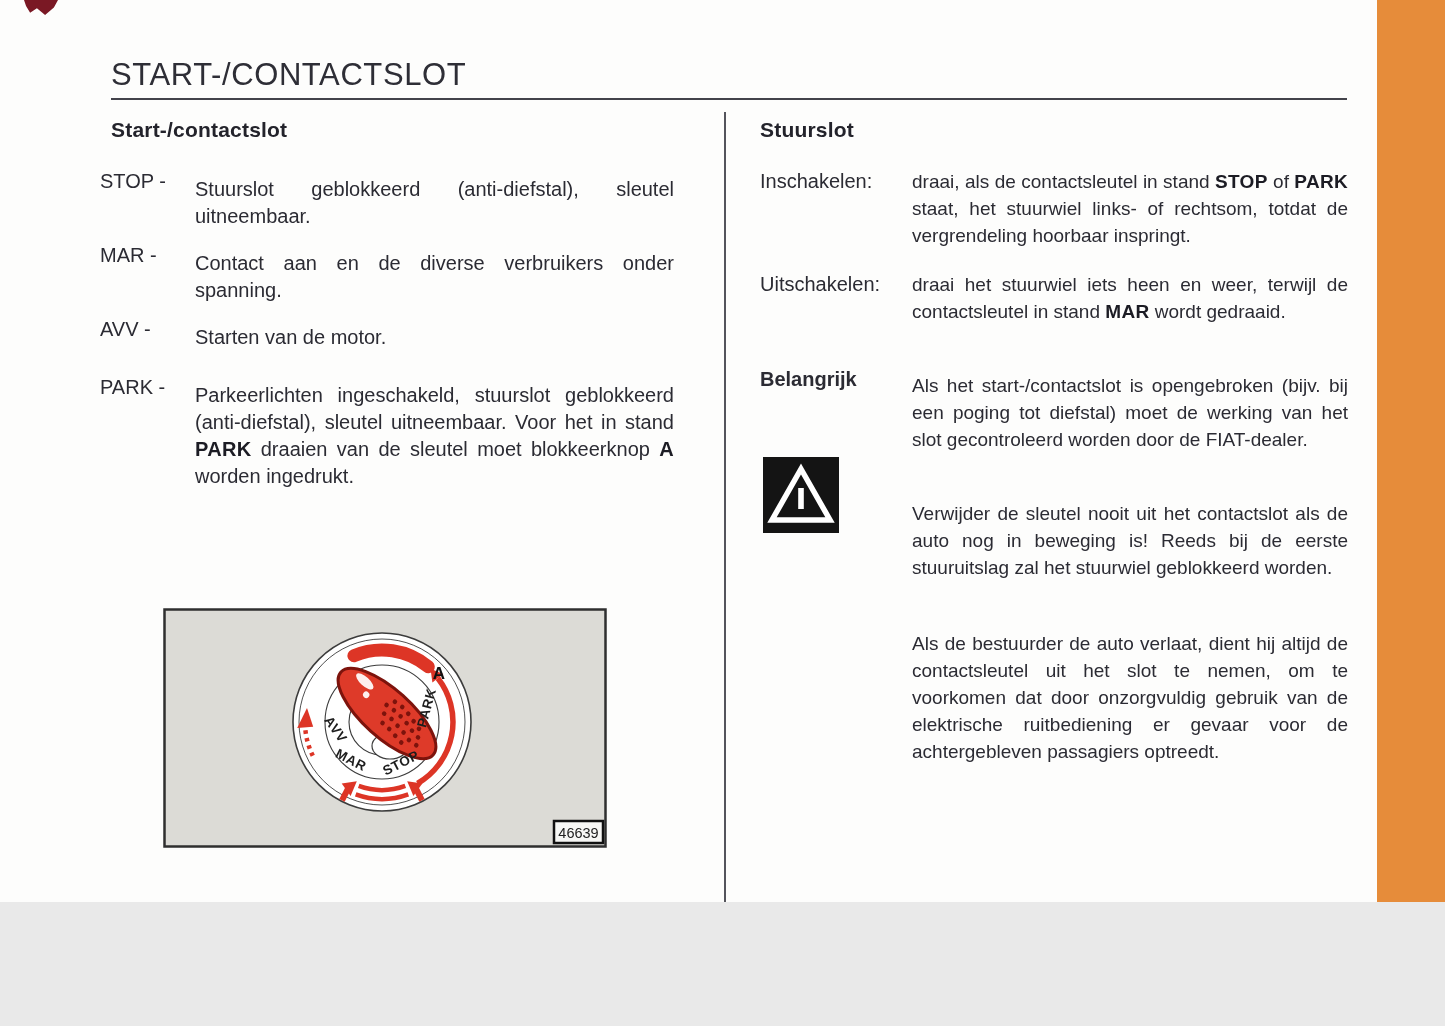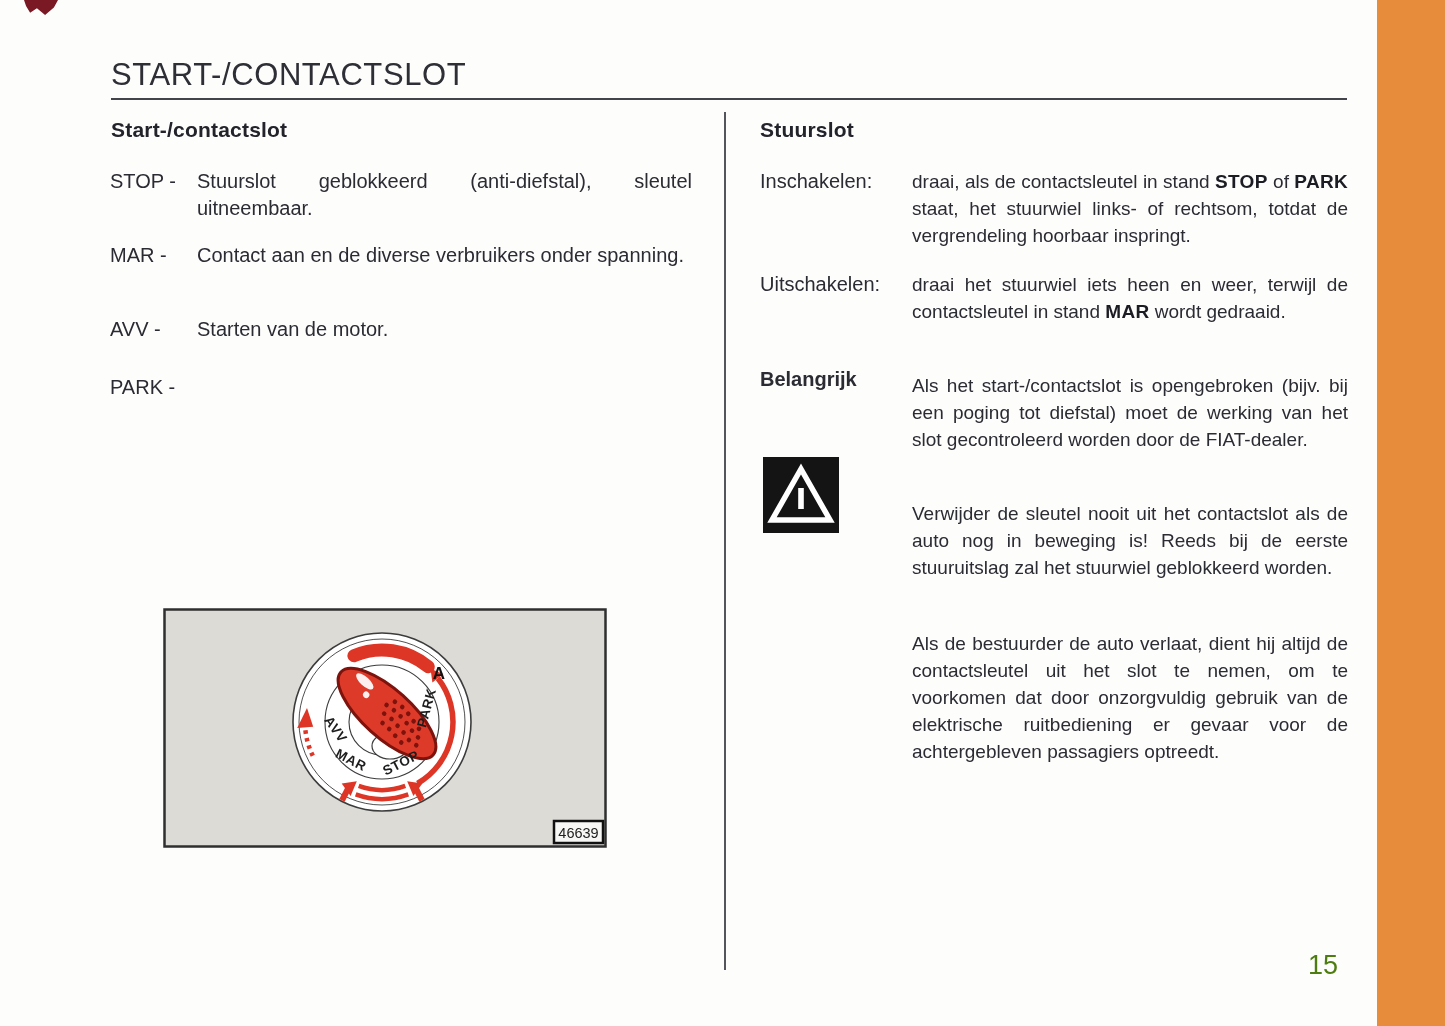--- a/index.html
+++ b/index.html
@@ -1,30 +1,30 @@
 <!DOCTYPE html>
 <html><head>
 <meta charset="utf-8">
 <style>
   html,body{margin:0;padding:0;background:#e9e9e9;}
-  .page{position:relative;width:1445px;height:1026px;background:#fdfdfc;overflow:hidden;
+  .page{position:relative;width:1445px;height:902px;background:#fdfdfc;overflow:hidden;
         font-family:"Liberation Sans",sans-serif;color:#2b2b33;}
   .orange-band{position:absolute;left:1377px;top:0;width:68px;height:1026px;background:#e68c3a;}
   .corner-mark{position:absolute;left:24px;top:0;width:34px;height:15px;background:#7a1824;
         clip-path:polygon(0 0,100% 0,88% 50%,62% 100%,38% 55%,18% 85%,6% 40%);}
   .page-title{position:absolute;left:111px;top:57px;margin:0;font-size:31px;font-weight:500;
         letter-spacing:.6px;color:#2e2e36;}
   .title-rule{position:absolute;left:111px;top:98px;width:1236px;height:2px;background:#43434b;}
   .col-divider{position:absolute;left:724px;top:112px;width:2px;height:858px;background:#54545c;}
   .col-heading{position:absolute;margin:0;font-size:21px;font-weight:700;color:#23232b;letter-spacing:.2px;}
   .left-heading{left:111px;top:118px;}
   .right-heading{left:760px;top:118px;}
-  .pos-item{position:absolute;left:110px;width:582px;display:flex;justify-content:space-between;}
+  .pos-item{position:absolute;left:100px;width:582px;display:flex;justify-content:space-between;}
   .pos-label{flex:0 0 87px;font-size:20px;line-height:27px;white-space:nowrap;}
-  .pos-text{margin:0;flex:1;font-size:20px;line-height:27px;text-align:justify;}
+  .pos-text{margin:8px;flex:1;font-size:20px;line-height:27px;text-align:justify;}
   .term{position:absolute;left:760px;font-size:20px;line-height:27px;}
   .term-bold{font-weight:700;}
   .rbody{position:absolute;left:912px;width:436px;margin:0;font-size:19px;line-height:27px;text-align:justify;}
   b{font-weight:700;color:#1c1c24;letter-spacing:.3px;}
   .figure{position:absolute;left:163px;top:608px;width:444px;height:240px;}
   .figure svg{display:block;}
   .warn{position:absolute;left:763px;top:457px;width:76px;height:76px;}
   .page-number{position:absolute;left:1308px;top:950px;font-size:27px;color:#4d7c0f;}
   svg text{font-family:"Liberation Sans",sans-serif;}
   .dial-label{font-size:13.5px;font-weight:700;fill:#1d1d1d;letter-spacing:.6px;}
@@ -53,20 +53,21 @@
     <p class="pos-text">Contact aan en de diverse verbruikers onder spanning.</p>
   </div>
 
   <div class="pos-item" style="top:316px">
     <span class="pos-label">AVV -</span>
     <p class="pos-text">Starten van de motor.</p>
   </div>
 
   <div class="pos-item" style="top:374px">
     <span class="pos-label">PARK -</span>
+    <p class="pos-text"><span>Parkeerlichten ingeschakeld, stuurslot geblokkeerd (anti-diefstal), sleutel uitneembaar. Voor het in stand </span><b>PARK</b><span> draaien van de sleutel moet blokkeerknop </span><b>A</b><span> worden ingedrukt.</span></p>
   </div>
 
   <figure class="figure" style="margin:0">
     <svg width="444" height="240" viewBox="0 0 444 240">
       <rect x="1.5" y="1.5" width="441" height="237" fill="#dcdbd6" stroke="#2f2f2f" stroke-width="2.5"></rect>
       <g transform="translate(219,114)">
         <circle r="89" fill="#ffffff" stroke="#3c3c3c" stroke-width="1.6"></circle>
         <circle r="83" fill="none" stroke="#3c3c3c" stroke-width="0.9"></circle>
         <circle r="57" fill="#ffffff" stroke="#3c3c3c" stroke-width="1.1"></circle>
         <circle r="33" fill="#ffffff" stroke="#3c3c3c" stroke-width="1.1"></circle>

